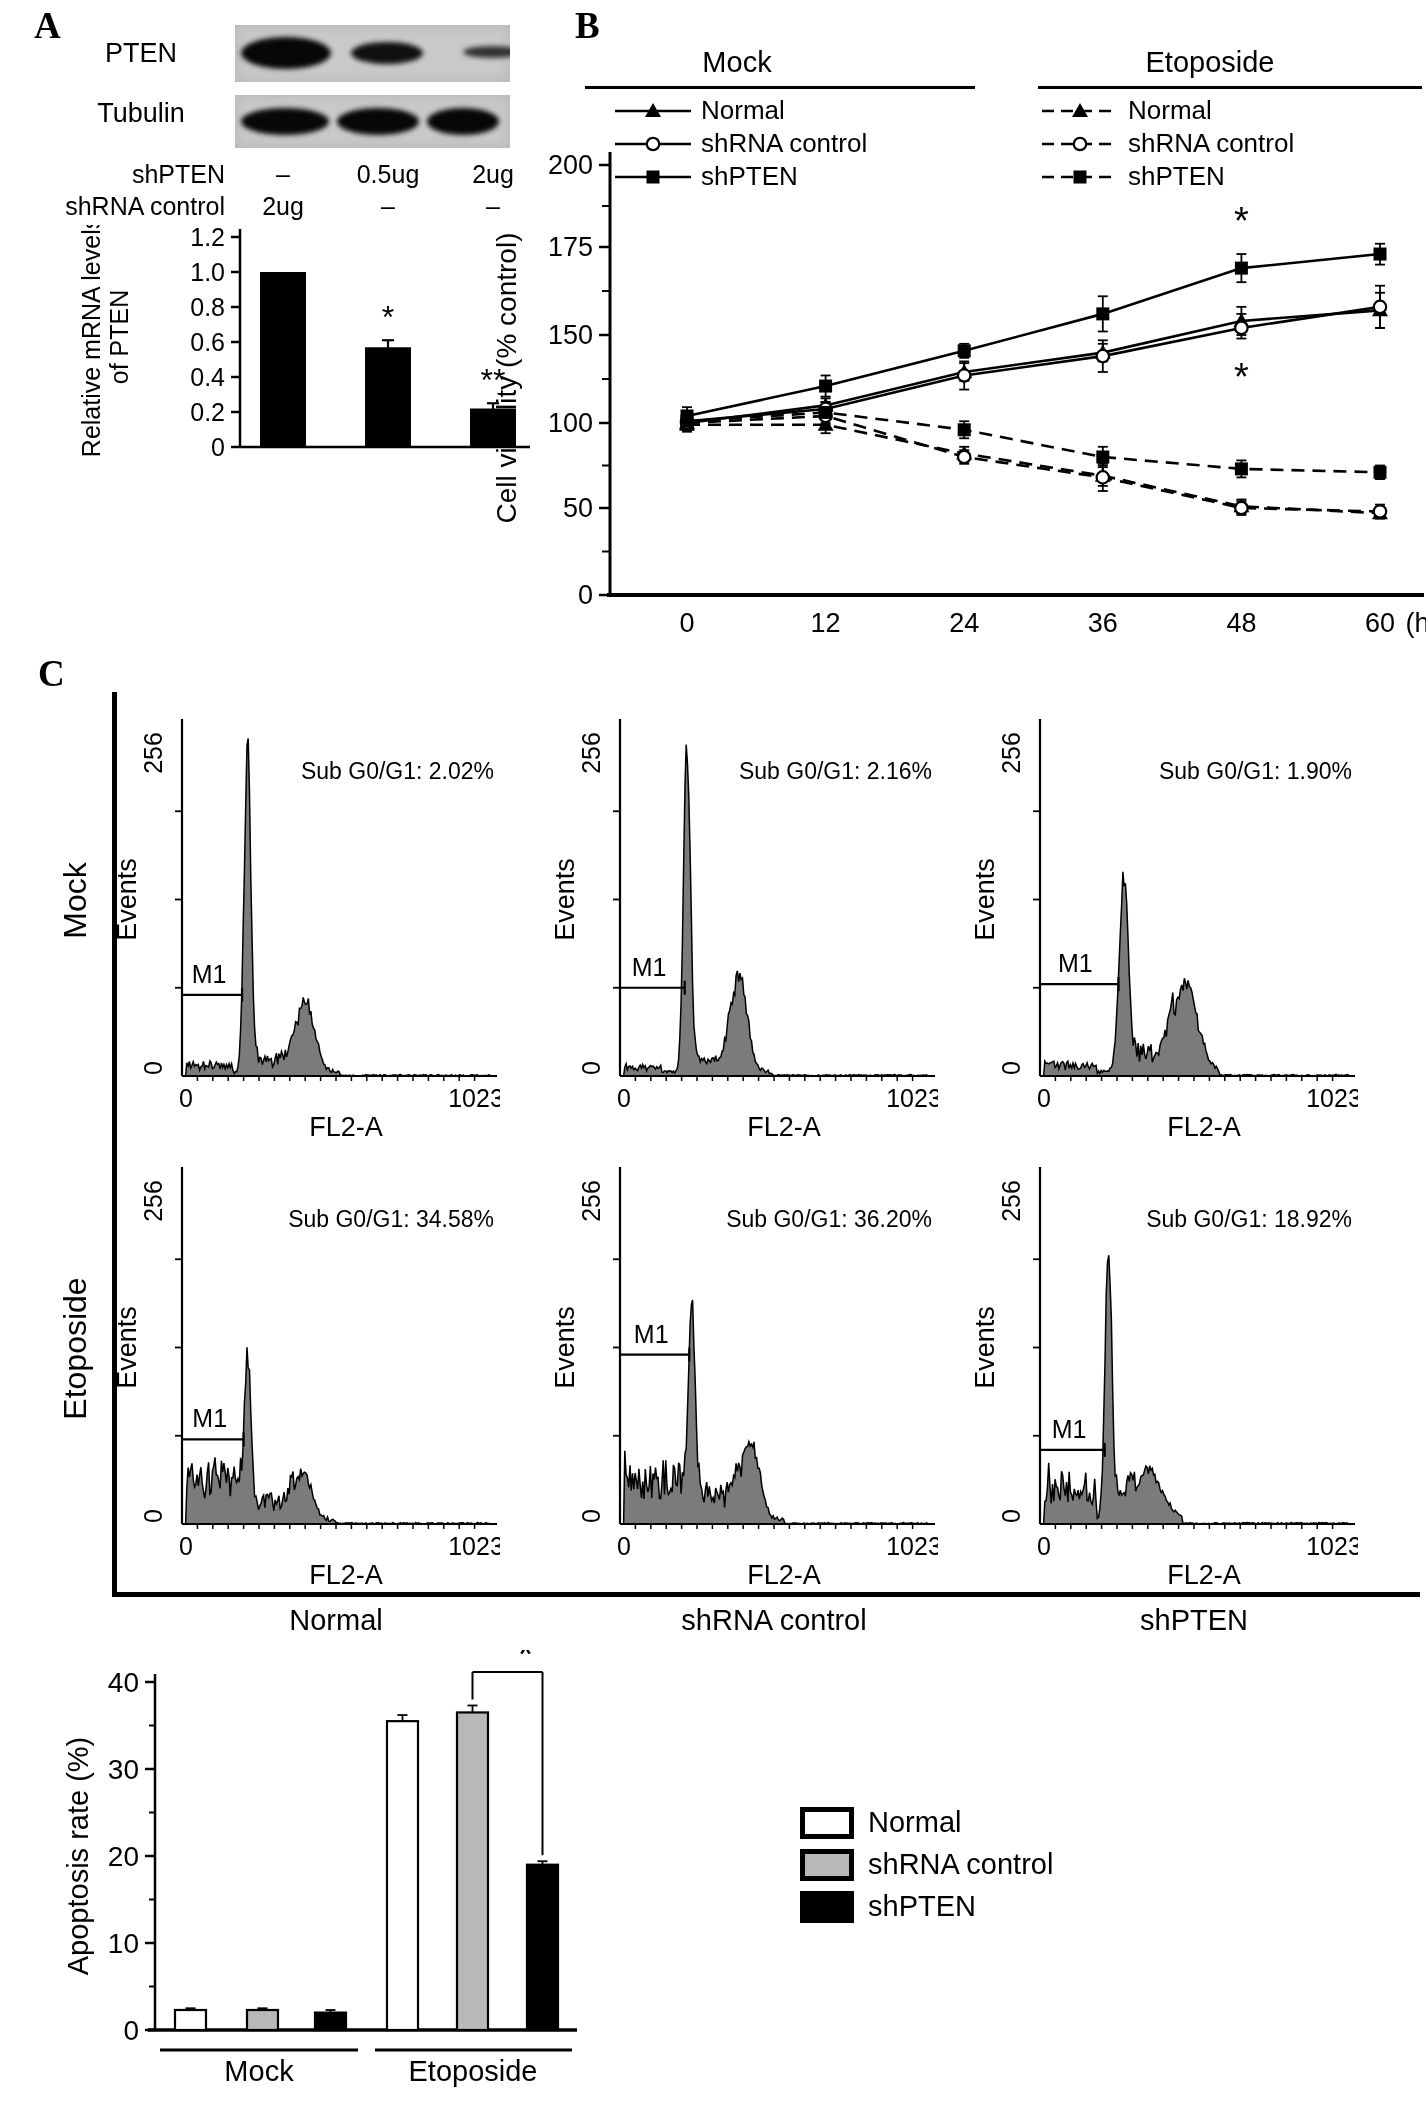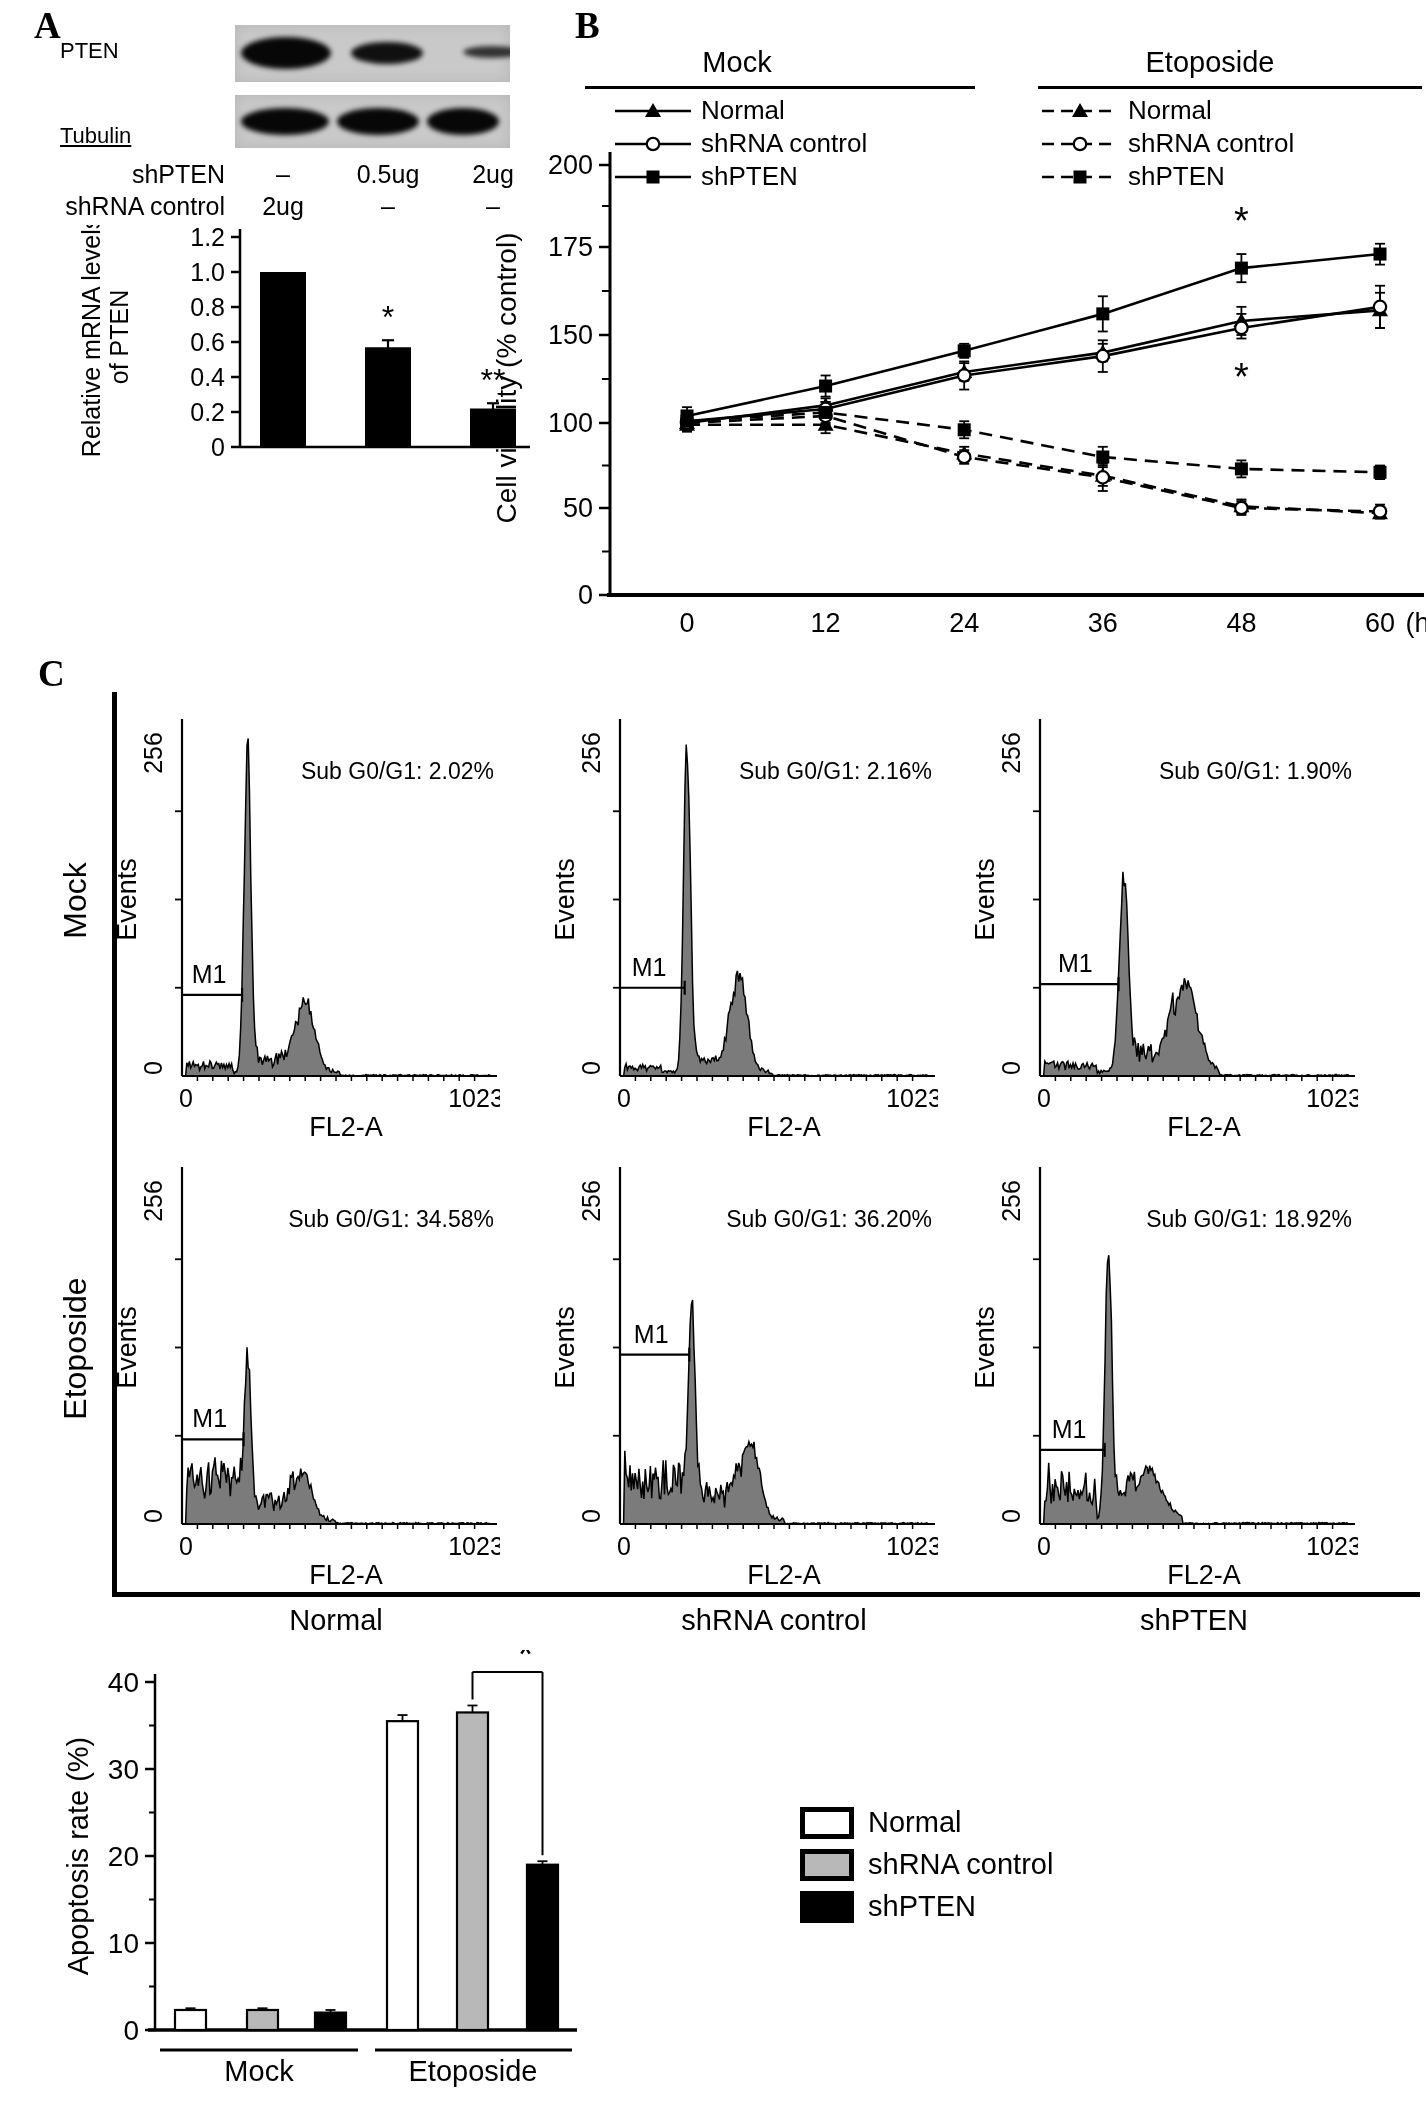--- a/index.html
+++ b/index.html
@@ -1,21 +1,21 @@
 <!DOCTYPE html>
 <html><head>
 <meta charset="utf-8">
 <style>
   html,body{margin:0;padding:0;background:#ffffff;}
   body{width:1426px;height:2104px;position:relative;font-family:"Liberation Sans",sans-serif;color:#000;}
   .abs{position:absolute;}
   .panel-letter{font-family:"Liberation Serif",serif;font-weight:bold;font-size:37px;}
   .blot-strip{position:absolute;background:#c9c9c9;box-shadow:inset 0 0 14px rgba(0,0,0,0.10);overflow:hidden;}
   .band{position:absolute;background:#070707;border-radius:50%;filter:blur(2.5px);}
-  .blot-label{position:absolute;font-size:22px;text-align:left;}
+  .blot-label{position:absolute;font-size:27px;text-align:center;}
   .cond-label{position:absolute;font-size:25px;text-align:right;}
   .cond-val{position:absolute;font-size:25px;text-align:center;}
   .hdr{position:absolute;font-size:29px;text-align:center;}
   .hline{position:absolute;background:#000;}
   .vline{position:absolute;background:#000;}
   .leg-row{position:absolute;display:flex;align-items:center;gap:8px;font-size:26px;white-space:nowrap;}
   .vlab{position:absolute;width:240px;text-align:center;font-size:32px;transform:rotate(-90deg);transform-origin:center;}
   .collab{position:absolute;font-size:29px;text-align:center;}
   .dleg{position:absolute;display:flex;flex-direction:column;gap:9px;}
   .dleg-row{display:flex;align-items:center;gap:14px;font-size:29px;white-space:nowrap;}
@@ -34,21 +34,21 @@
     <div class="band" style="left:116px;top:17px;width:72px;height:22px;opacity:.95;"></div>
     <div class="band" style="left:228px;top:21px;width:58px;height:12px;opacity:.78;"></div>
   </div>
   <div class="blot-strip" style="left:235px;top:95px;width:275px;height:53px;">
     <div class="band" style="left:6px;top:13px;width:88px;height:27px;"></div>
     <div class="band" style="left:102px;top:13px;width:82px;height:27px;"></div>
     <div class="band" style="left:192px;top:13px;width:72px;height:27px;"></div>
   </div>
 
   <div class="blot-label" style="left:60px;top:38px;width:162px;">PTEN</div>
-  <div class="blot-label" style="left:60px;top:123px;width:162px;text-decoration:underline;">Tubulin</div>
+  <div class="blot-label" style="left:60px;top:98px;width:162px;">Tubulin</div>
 
   <div class="cond-label" style="left:0;top:160px;width:225px;">shPTEN</div>
   <div class="cond-val" style="left:248px;top:160px;width:70px;">–</div>
   <div class="cond-val" style="left:353px;top:160px;width:70px;text-align:center;">0.5ug</div>
   <div class="cond-val" style="left:458px;top:160px;width:70px;">2ug</div>
 
   <div class="cond-label" style="left:0;top:192px;width:225px;">shRNA control</div>
   <div class="cond-val" style="left:248px;top:192px;width:70px;">2ug</div>
   <div class="cond-val" style="left:353px;top:192px;width:70px;">–</div>
   <div class="cond-val" style="left:458px;top:192px;width:70px;">–</div>

